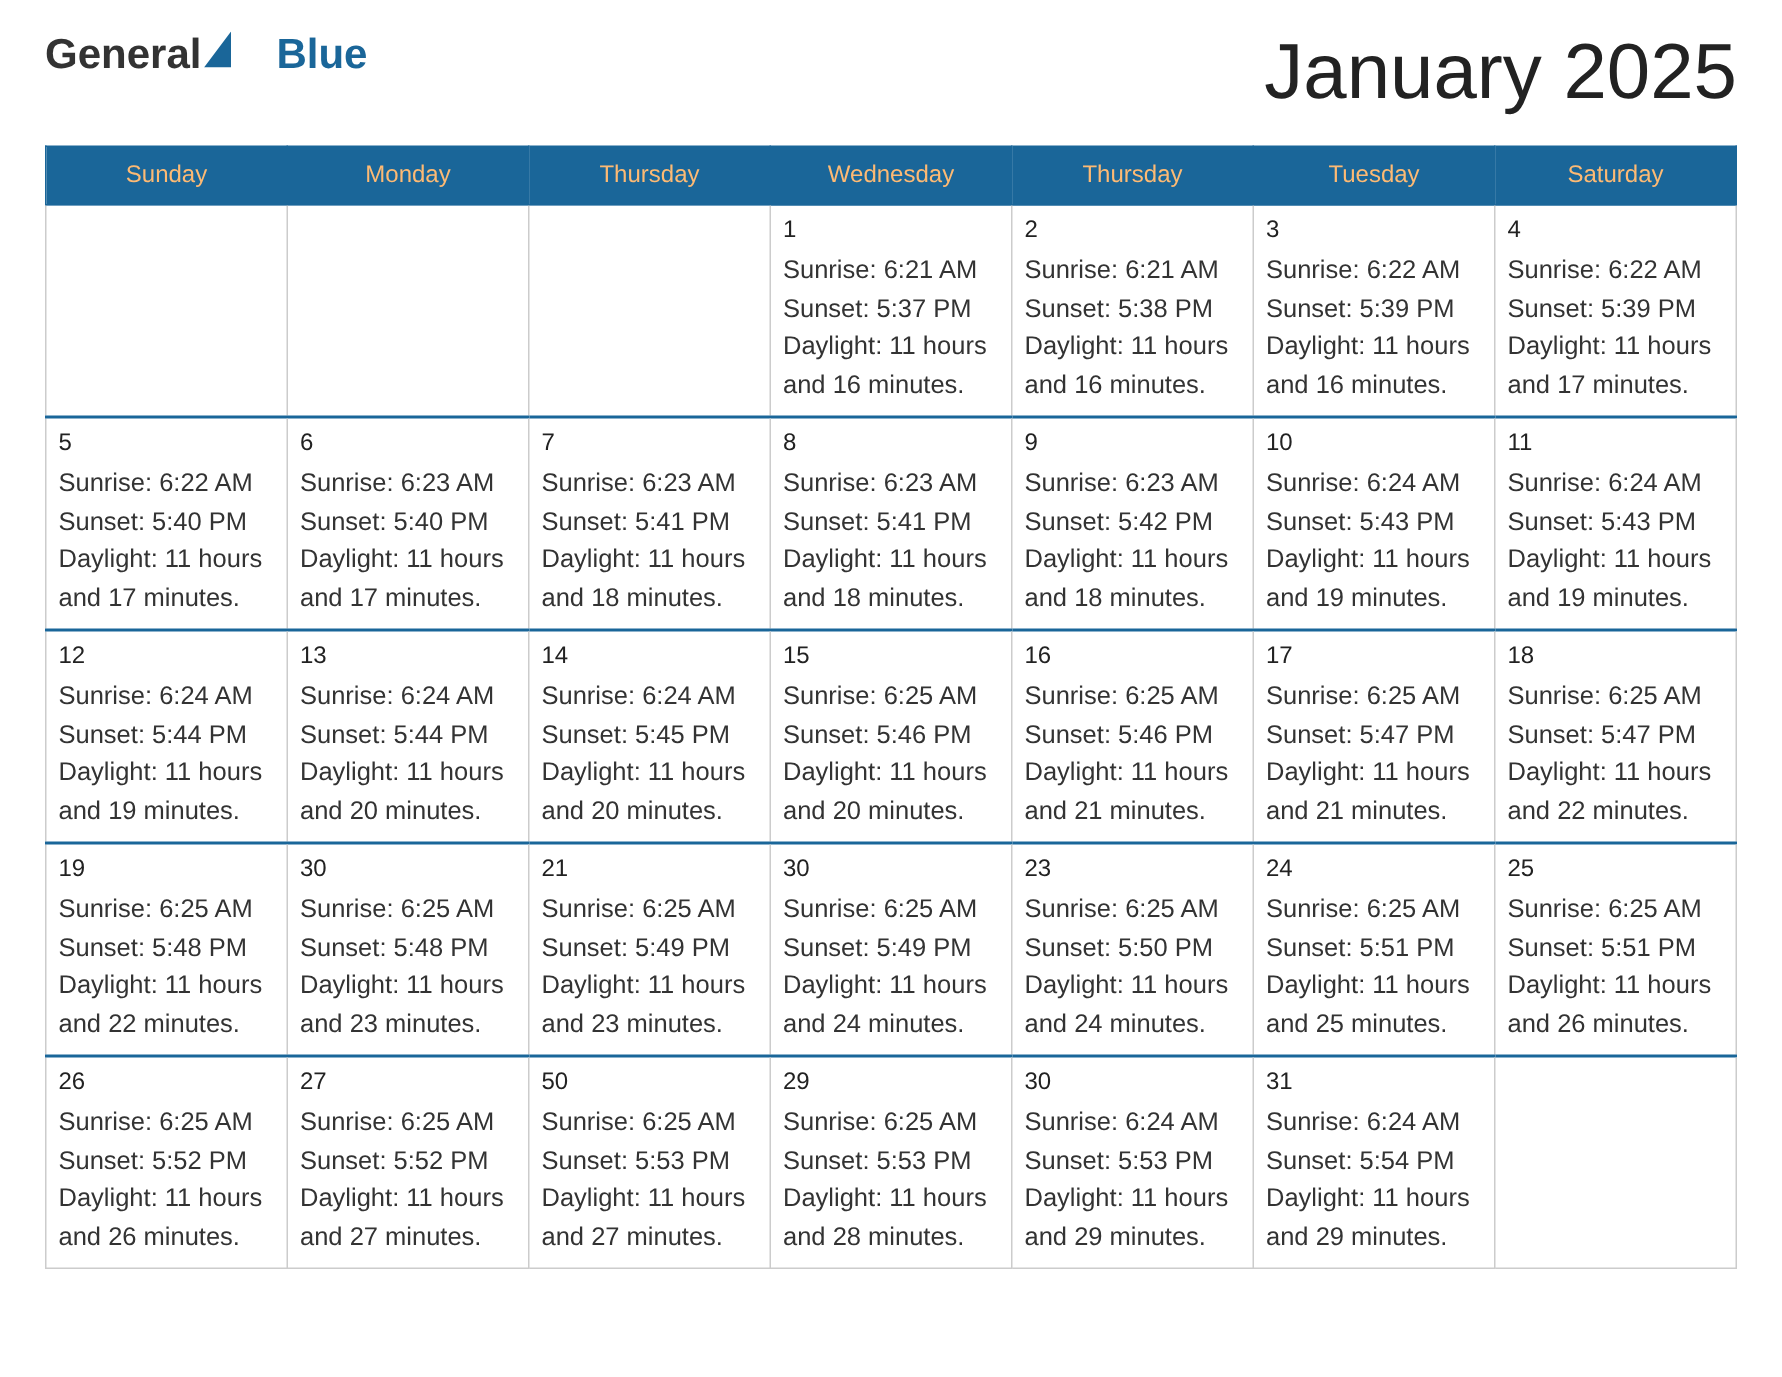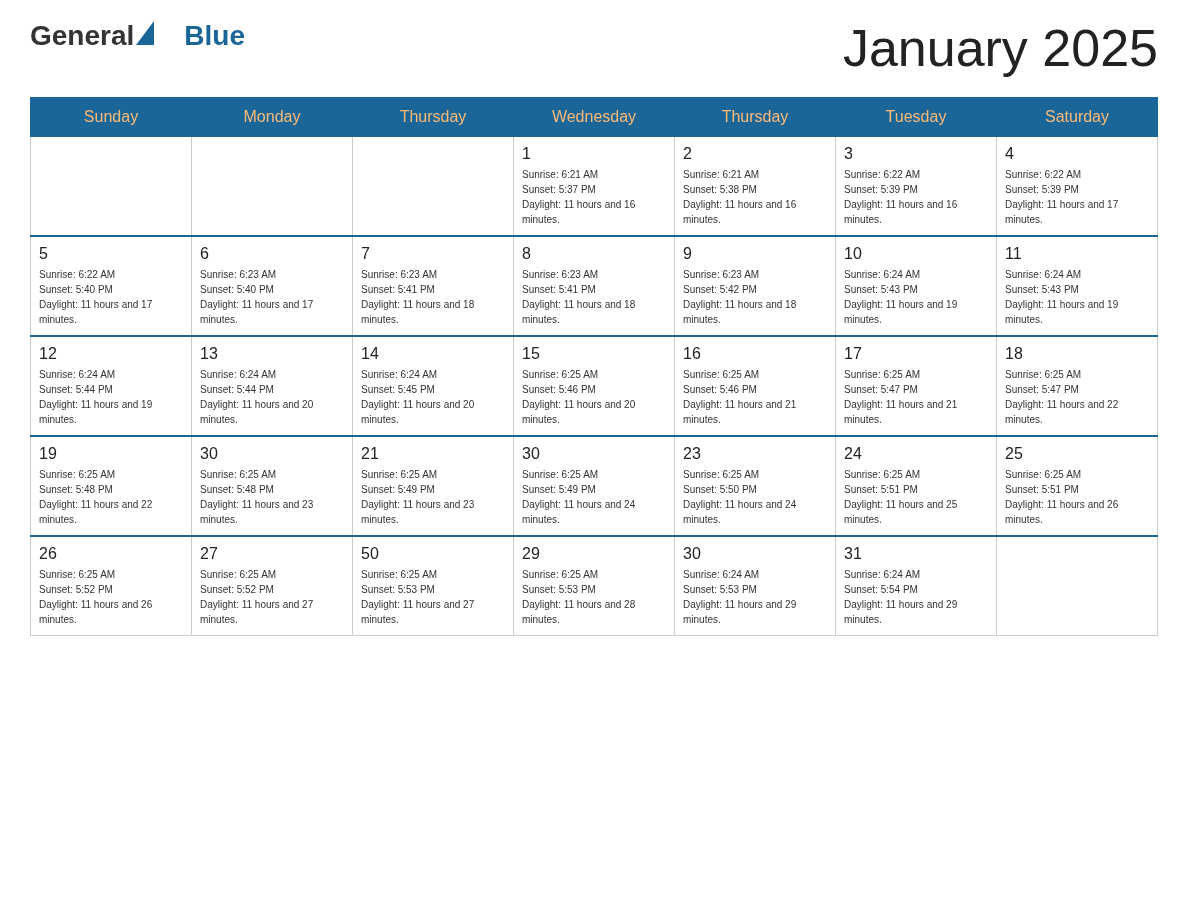--- a/index.html
+++ b/index.html
@@ -69,21 +69,21 @@
       color: #333;
     }
     .day-number {
       font-size: 16px;
       font-weight: normal;
       color: #222;
       display: block;
       margin-bottom: 4px;
     }
     .day-info {
-      font-size: 10px;
+      font-size: 17px;
       color: #333;
       line-height: 1.5;
     }
     .empty-cell {
       background: #fff;
     }
     .row-separator td {
       border-top: 2px solid #1a6699;
     }
   </style>

